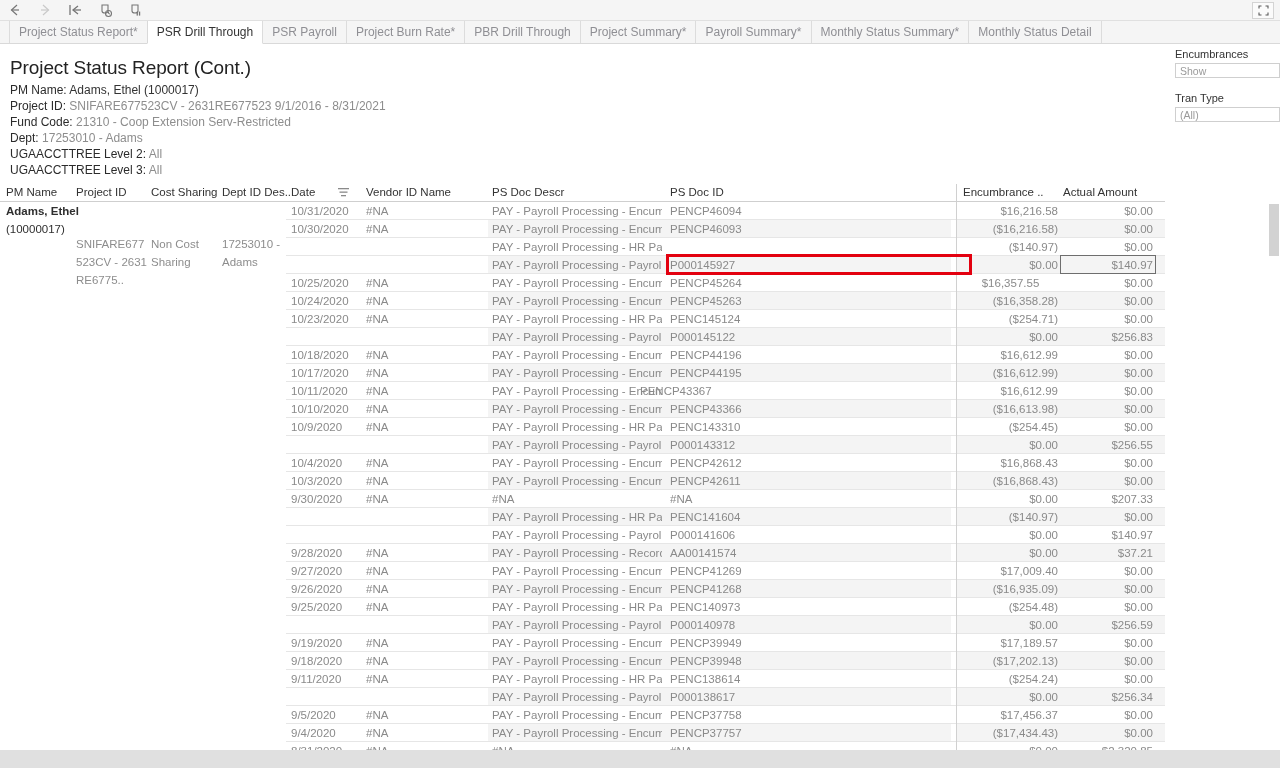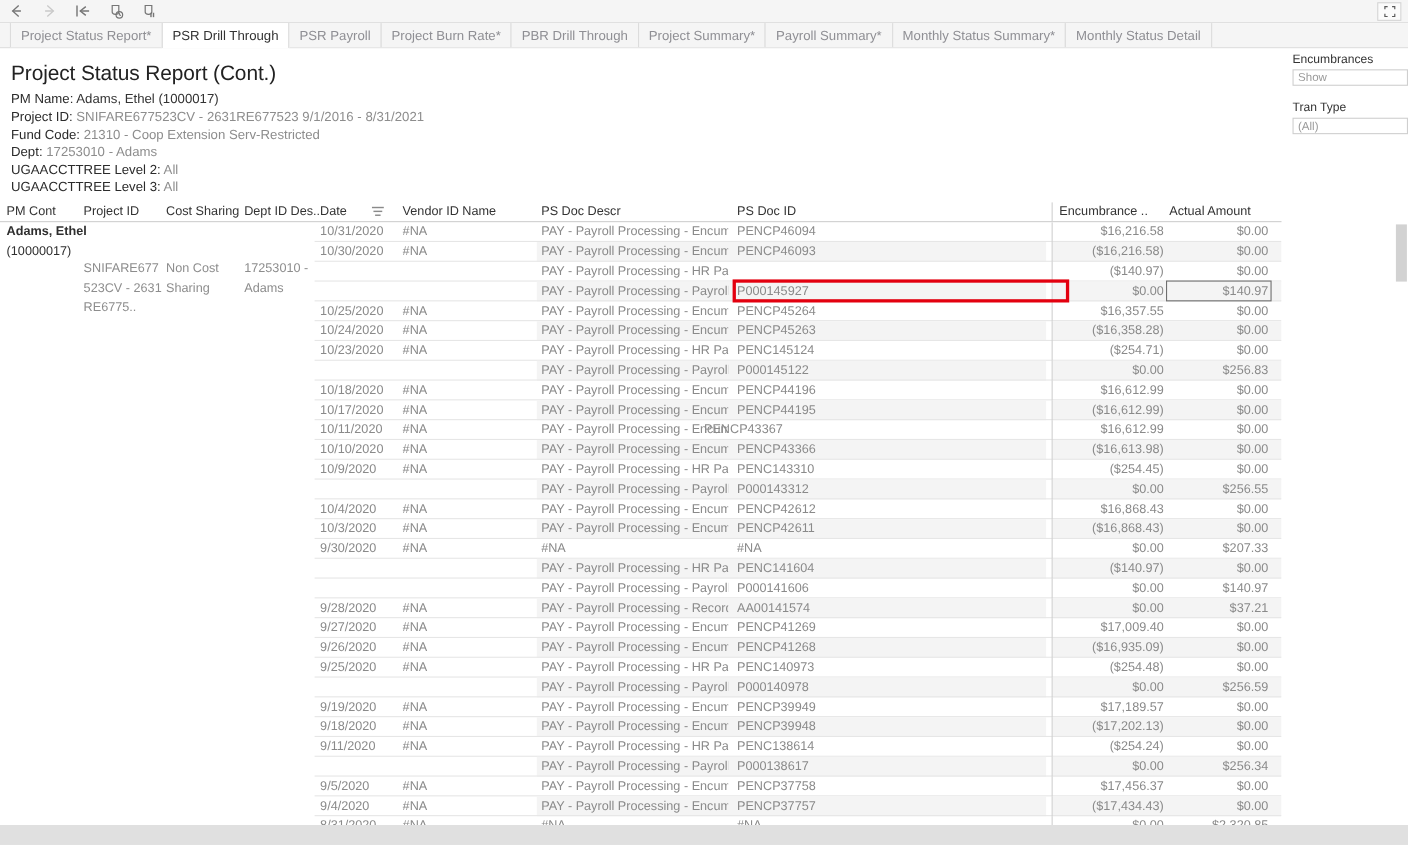--- a/index.html
+++ b/index.html
@@ -322,21 +322,21 @@
       <span>Show</span>
     </div>
     <div class="filter-title">Tran Type</div>
     <div class="filter-box">
       <span>(All)</span>
     </div>
   </div>
 
   <div id="table-wrap">
     <div id="table-head">
-        <div class="hcell" style="left: 6px;">PM Cont</div>
+        <div class="hcell" style="left: 6px;">PM Name</div>
         <div class="hcell" style="left: 76px;">Project ID</div>
         <div class="hcell" style="left: 151px;">Cost Sharing</div>
         <div class="hcell" style="left: 222px;">Dept ID Des..</div>
         <div class="hcell" style="left: 291px;">Date</div>
         <div class="hcell" style="left: 366px;">Vendor ID Name</div>
         <div class="hcell" style="left: 492px;">PS Doc Descr</div>
         <div class="hcell" style="left: 670px;">PS Doc ID</div>
         <div class="hcell" style="left: 963px;">Encumbrance ..</div>
         <div class="hcell" style="left: 1063px;">Actual Amount</div>
         <div class="hcell" style="left: 338px; top: 3px;"><svg width="11" height="11" viewBox="0 0 11 11">
@@ -399,21 +399,21 @@
           <div class="cell num" style="left: 963px; width: 95px;">$0.00</div>
           <div class="cell num" style="left: 1063px; width: 90px;">$140.97</div>
           <div class="sep-line"></div>
           <div class="col-divider" style="left: 956px; height: 18px;"></div>
         </div>
         <div class="row">
           <div class="cell" style="left: 291px; width: 62px;">10/25/2020</div>
           <div class="cell" style="left: 366px; width: 120px;">#NA</div>
           <div class="cell" style="left: 492px; width: 170px;">PAY - Payroll Processing - Encum..</div>
           <div class="cell" style="left: 670px; width: 290px;">PENCP45264</div>
-          <div class="cell num" style="left: 963px; width: 95px;">$16,357.55</div>
+          <div class="cell num" style="left: 963px; width: 95px; text-align: center;">$16,357.55</div>
           <div class="cell num" style="left: 1063px; width: 90px;">$0.00</div>
           <div class="sep-line"></div>
           <div class="col-divider" style="left: 956px; height: 18px;"></div>
         </div>
         <div class="row">
           <div class="shade-descr" style="left: 488px; width: 463px; background: rgb(244, 244, 244);"></div>
           <div class="shade-amt" style="left: 957px; width: 208px; background: rgb(244, 244, 244);"></div>
           <div class="cell" style="left: 291px; width: 62px;">10/24/2020</div>
           <div class="cell" style="left: 366px; width: 120px;">#NA</div>
           <div class="cell" style="left: 492px; width: 170px;">PAY - Payroll Processing - Encum..</div>

